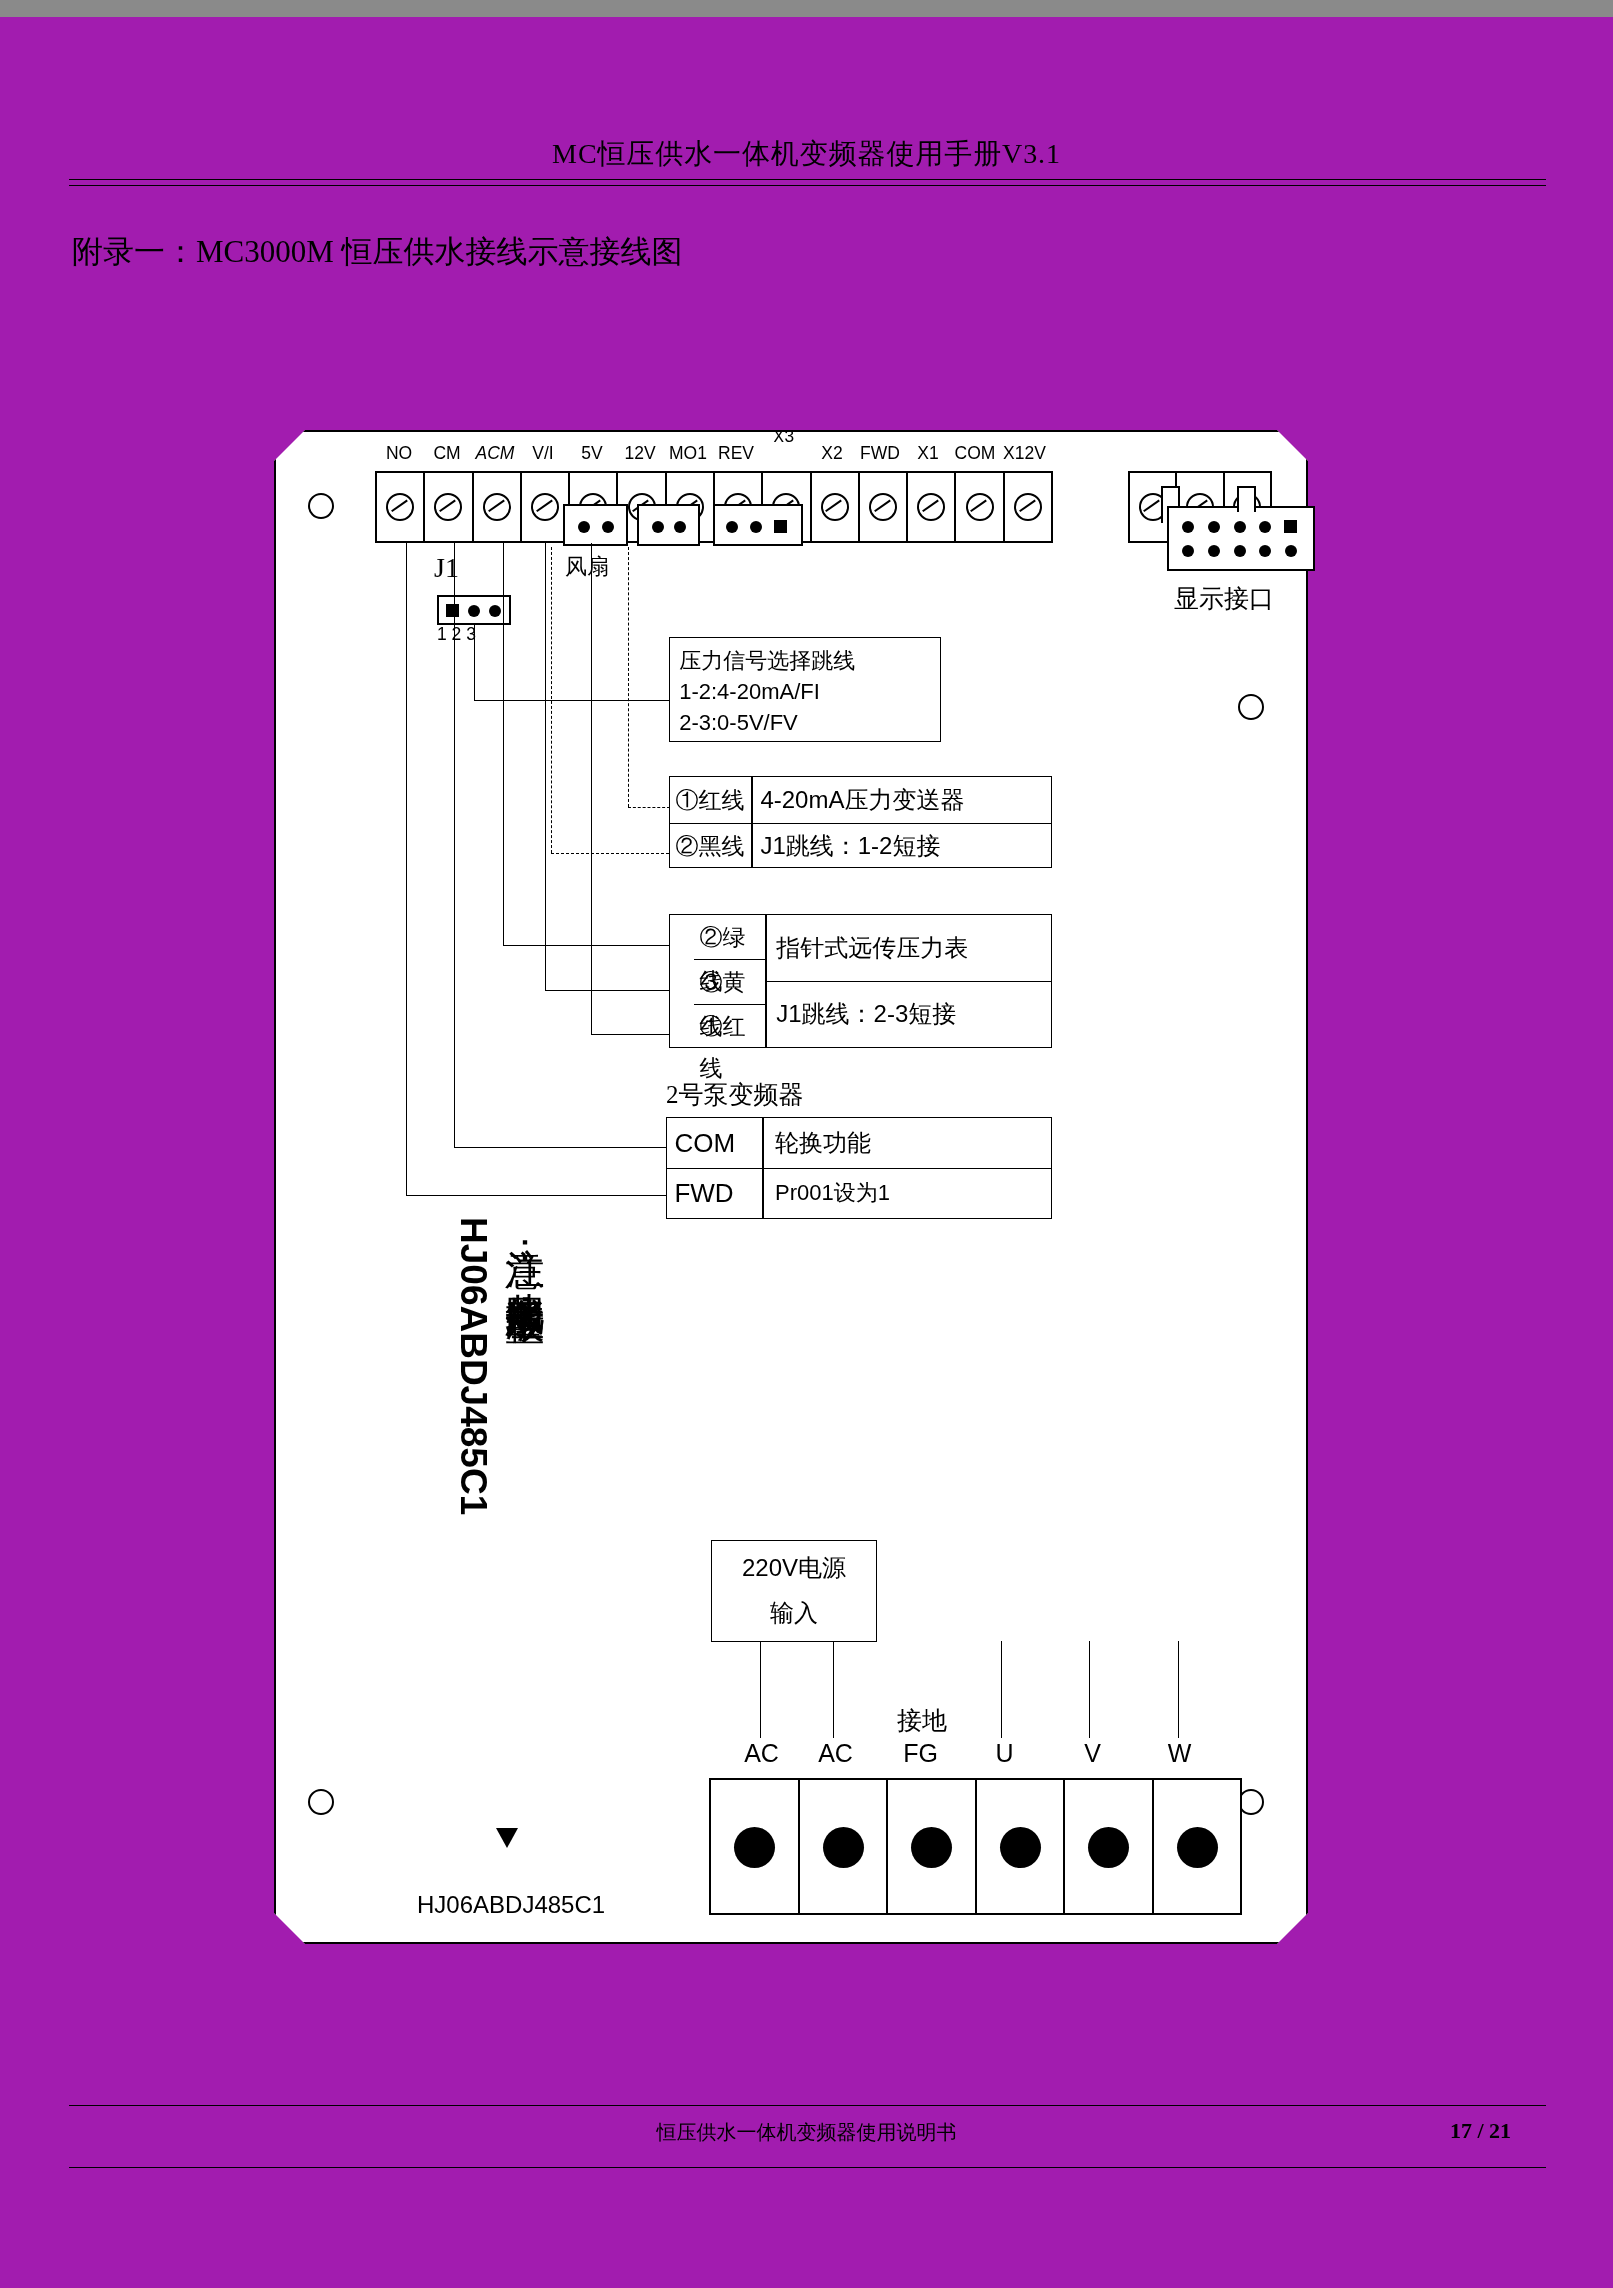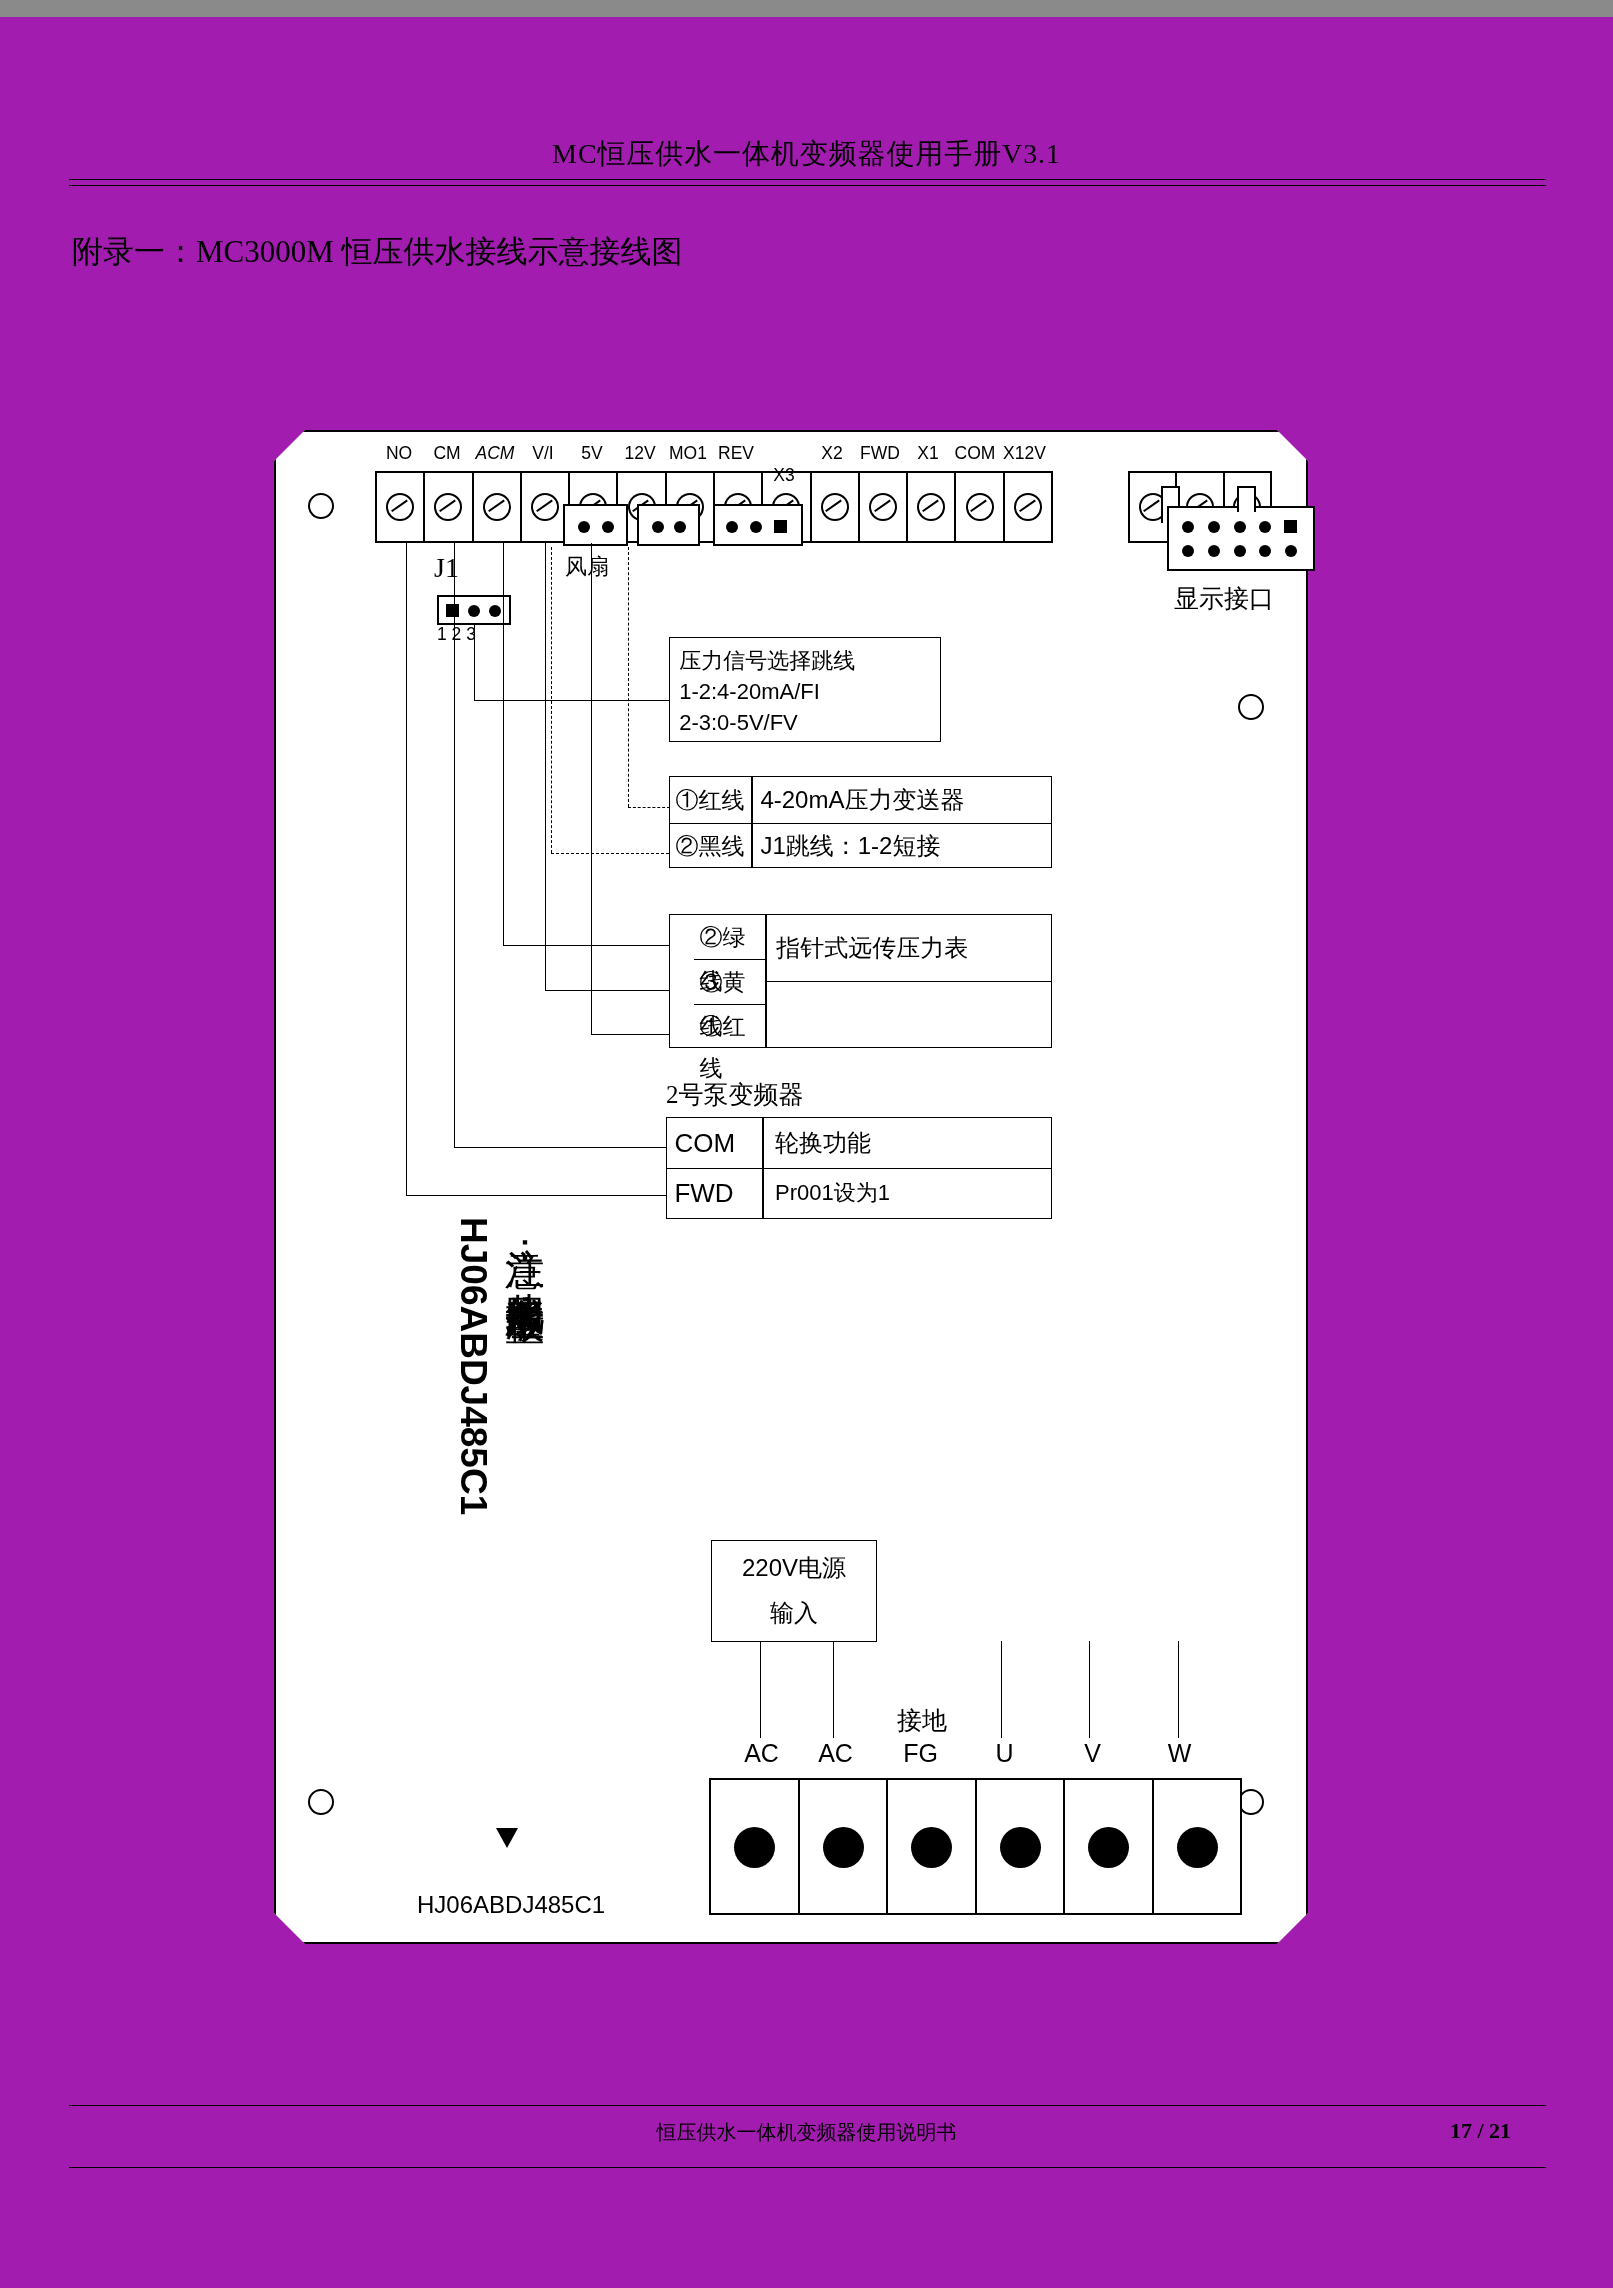--- a/index.html
+++ b/index.html
@@ -313,21 +313,21 @@
   </div>
 
   <div class="tb-label" style="left:375px; top:426px; width:48px;">NO</div>
   <div class="tb-label" style="left:423px; top:426px; width:48px;">CM</div>
   <div class="tb-label" style="left:471px; top:426px; width:48px;font-style:italic;">ACM</div>
   <div class="tb-label" style="left:519px; top:426px; width:48px;">V/I</div>
   <div class="tb-label" style="left:568px; top:426px; width:48px;">5V</div>
   <div class="tb-label" style="left:616px; top:426px; width:48px;">12V</div>
   <div class="tb-label" style="left:664px; top:426px; width:48px;">MO1</div>
   <div class="tb-label" style="left:712px; top:426px; width:48px;">REV</div>
-  <div class="tb-label" style="left:760px; top:448px; width:48px;">X3</div>
+  <div class="tb-label" style="left:760px; top:410px; width:48px;font-family:Liberation Mono, monospace;">X3</div>
   <div class="tb-label" style="left:808px; top:426px; width:48px;">X2</div>
   <div class="tb-label" style="left:856px; top:426px; width:48px;">FWD</div>
   <div class="tb-label" style="left:904px; top:426px; width:48px;">X1</div>
   <div class="tb-label" style="left:949px; top:426px; width:52px;">COM</div>
   <div class="tb-label" style="left:997px; top:426px; width:55px;">X12V</div>
 
   <div class="tb" style="left:1128px; top:454px; width:144px; height:72px;">
     <div class="tb-cell">
         <div class="screw"></div>
       </div>
@@ -395,20 +395,21 @@
     <div style="height:44px; line-height:44px; padding-left:7.4px;">J1跳线：1-2短接</div>
   </div>
 
   <div class="box" style="left:669px; top:897px; width:97px; height:134px; font-size:23px;padding-left:24px;">
     <div style="height:44px; line-height:44px; padding-left:5.5px; border-bottom:1.8px solid #000;">②绿线</div>
     <div style="height:44px; line-height:44px; padding-left:5.5px; border-bottom:1.8px solid #000;">③黄线</div>
     <div style="height:42px; line-height:42px; padding-left:5.5px;">①红线</div>
   </div>
   <div class="box" style="left:766px; top:897px; width:286px; height:134px; font-size:24px;">
     <div style="height:66px; line-height:66px; padding-left:9.2px; border-bottom:1.8px solid #000;">指针式远传压力表</div>
+    <div style="height:64px; line-height:64px; padding-left:9.2px;">J1跳线：2-3短接</div>
   </div>
 
   <div class="txt" style="left:666px; top:1061px; font-size:25px; font-family:'Liberation Serif',serif;">2号泵变频器</div>
   <div class="box" style="left:666px; top:1100px; width:97px; height:102px; font-size:26px;">
     <div style="height:50px; line-height:50px; padding-left:7.4px; border-bottom:1.8px solid #000;">COM</div>
     <div style="height:48px; line-height:48px; padding-left:7.4px;">FWD</div>
   </div>
   <div class="box" style="left:763px; top:1100px; width:289px; height:102px; font-size:24px;">
     <div style="height:50px; line-height:50px; padding-left:11px; border-bottom:1.8px solid #000;">轮换功能</div>
     <div style="height:48px; line-height:48px; padding-left:11px; font-size:22px;">Pr001设为1</div>

